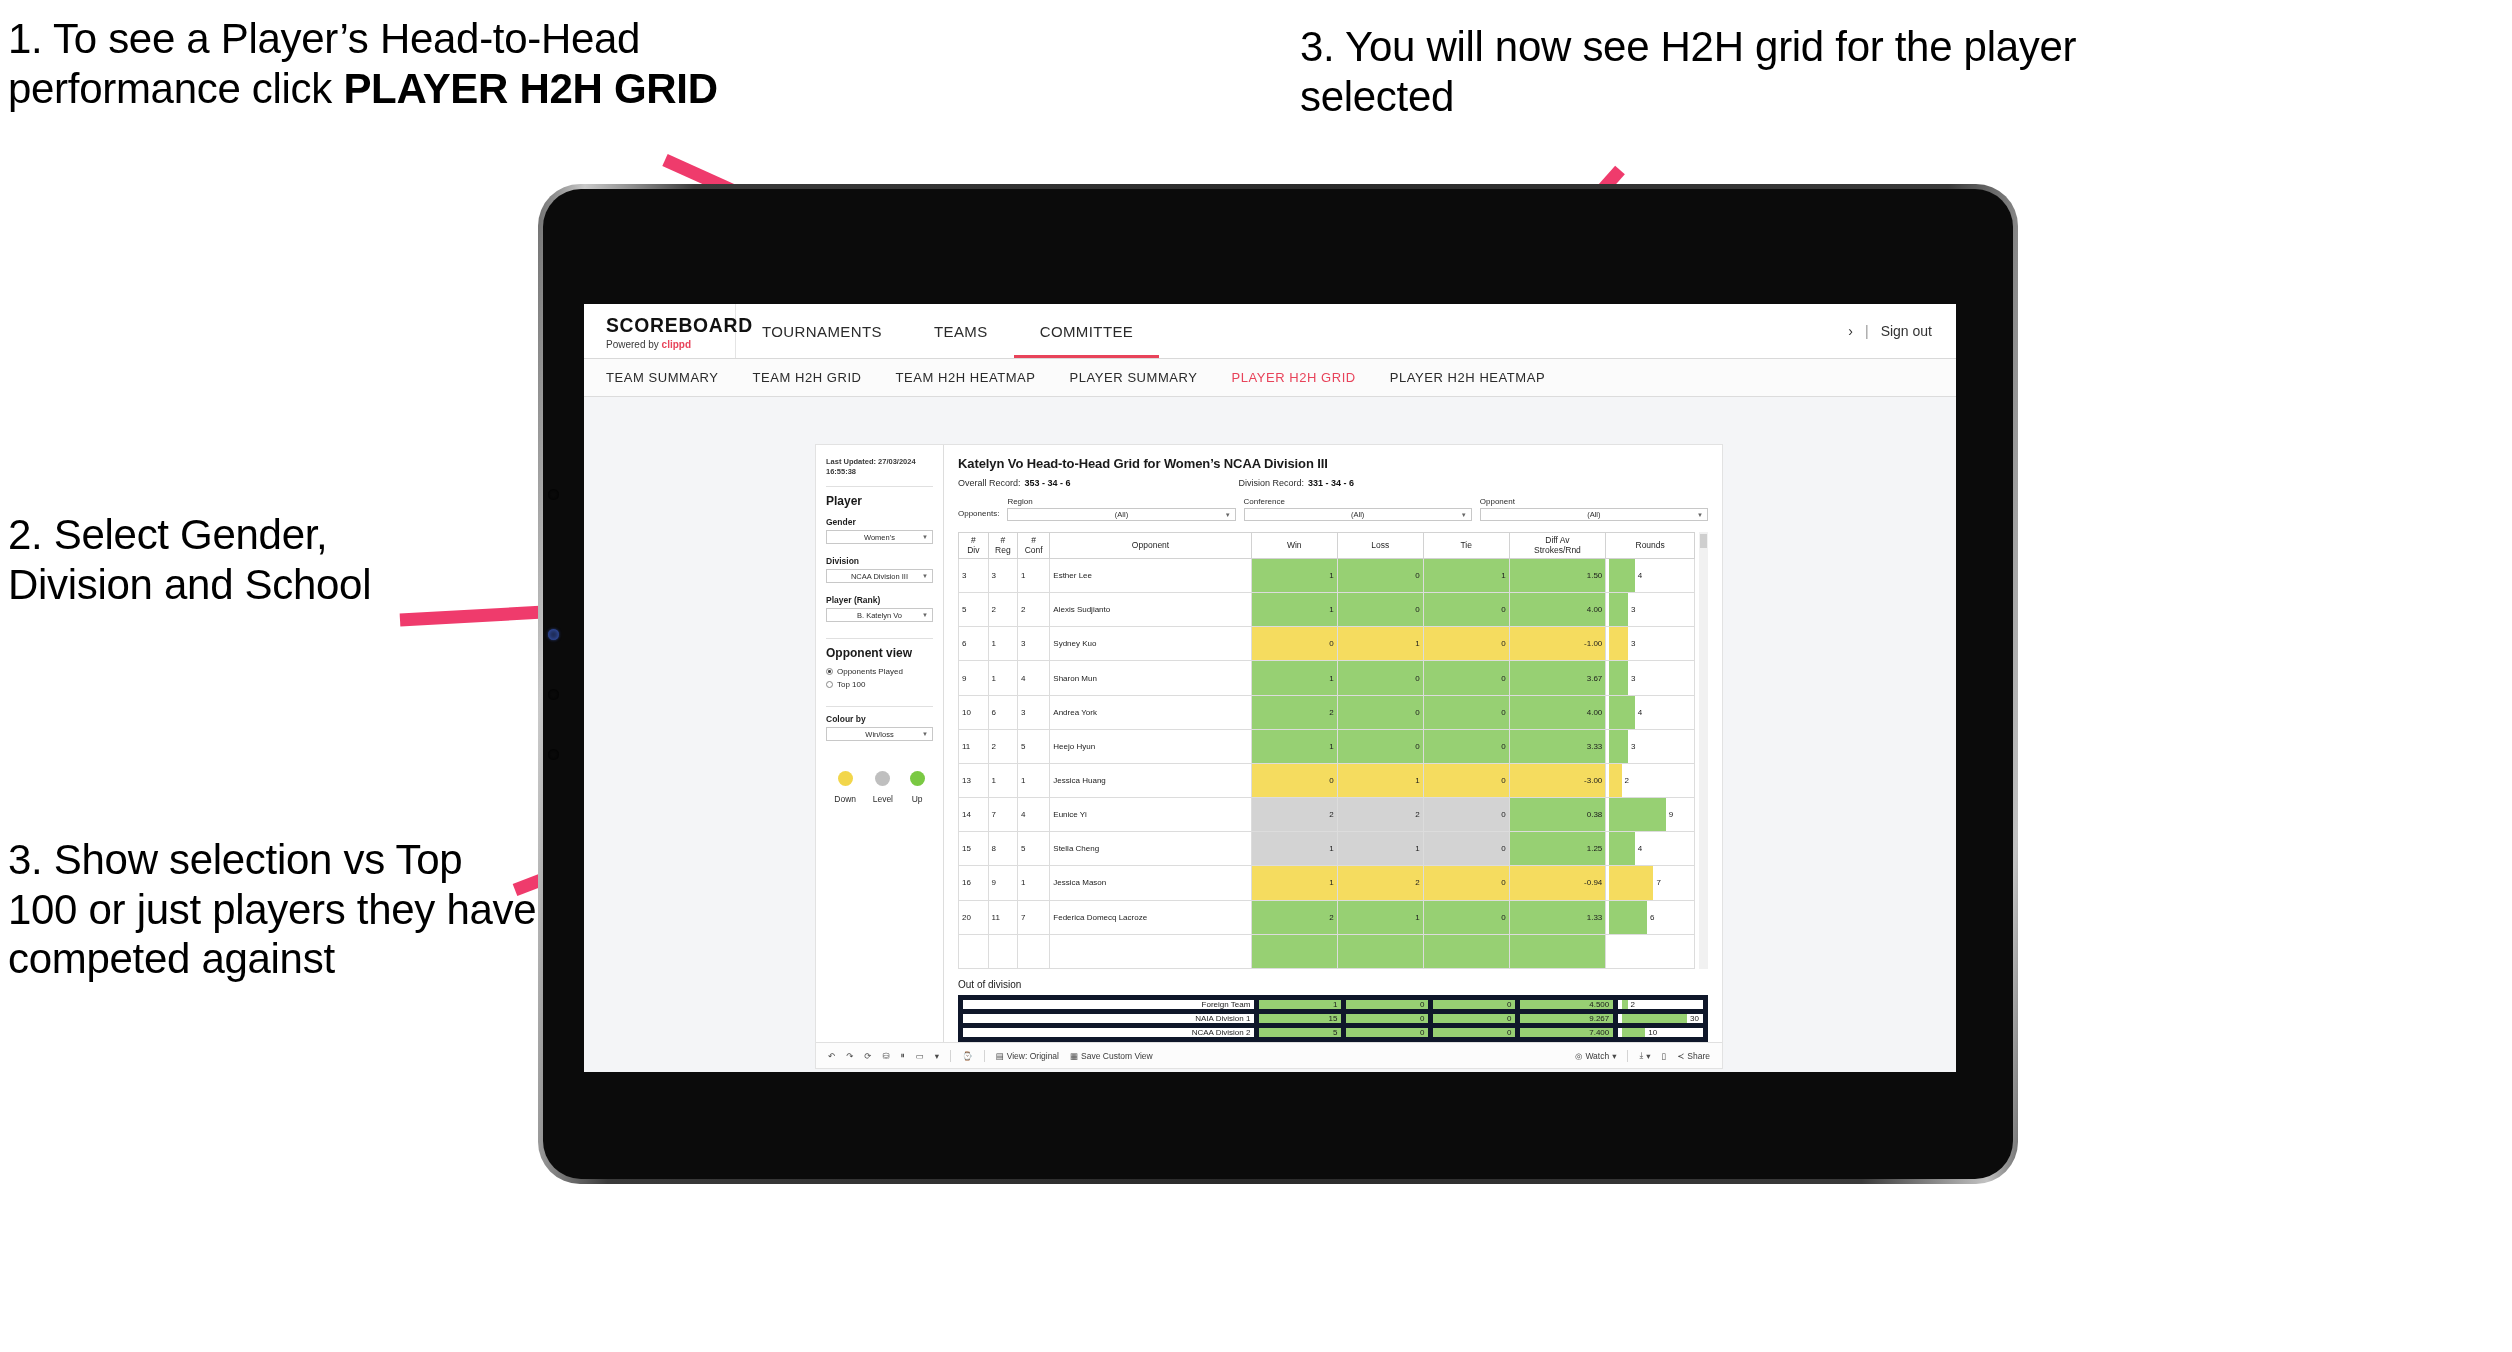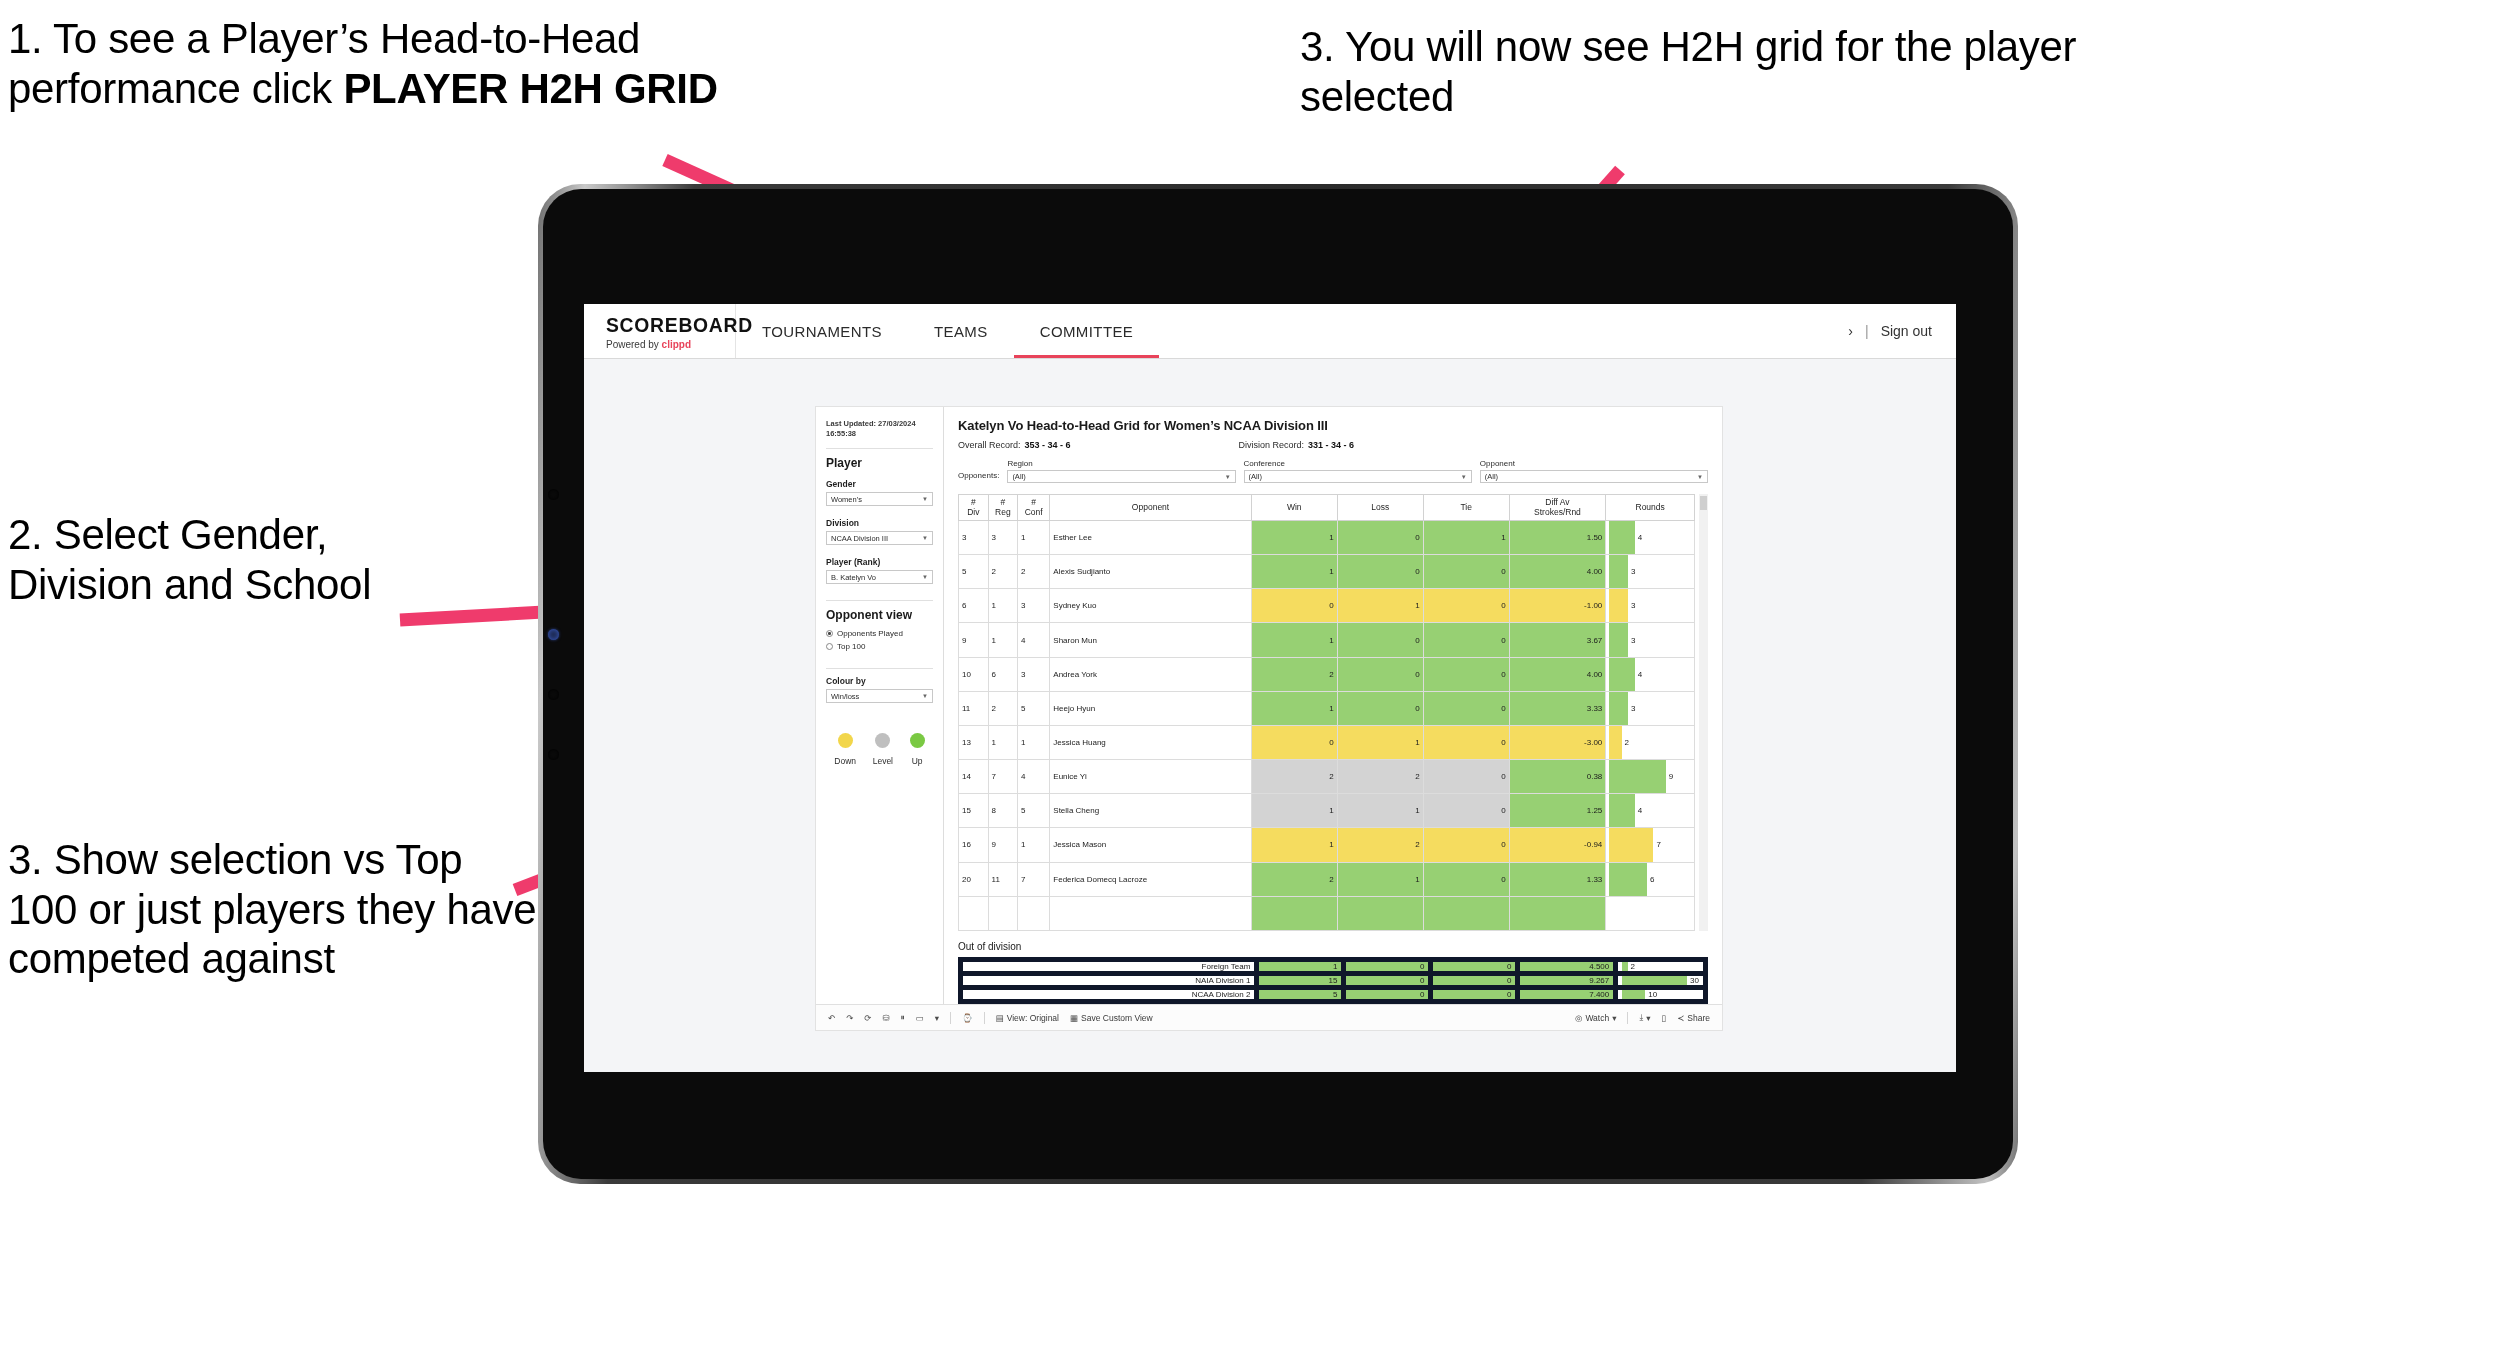--- a/index.html
+++ b/index.html
@@ -168,20 +168,21 @@
   .fld-label.sp { margin-top: 12px; }
   .select {
     height: 14px;
     border: 1px solid #c8c8c8;
     background: #fff;
     display: flex; align-items: center;
     padding: 0 4px;
     font-size: 7.5px;
     color: #2b2b2b;
     position: relative;
+    justify-content: center;
   }
   .select .caret {
     position: absolute; right: 4px;
     font-size: 6px; color: #666;
     line-height: 1;
   }
   .radio-row { display: flex; align-items: center; gap: 4px; margin-top: 4px; font-size: 8px; color: #2b2b2b; }
   .radio {
     width: 7px; height: 7px; border-radius: 50%;
     border: 1px solid #888; background: #fff;
@@ -324,20 +325,28 @@
         <div class="topnav-item">TOURNAMENTS</div>
         <div class="topnav-item">TEAMS</div>
         <div class="topnav-item active">COMMITTEE</div>
         <div id="topbar-right">
           <span>›</span>
           <span class="sep">|</span>
           <span>Sign out</span>
         </div>
       </div>
 
+      <div id="subnav">
+        <div class="subnav-item">TEAM SUMMARY</div>
+        <div class="subnav-item">TEAM H2H GRID</div>
+        <div class="subnav-item">TEAM H2H HEATMAP</div>
+        <div class="subnav-item">PLAYER SUMMARY</div>
+        <div class="subnav-item active">PLAYER H2H GRID</div>
+        <div class="subnav-item">PLAYER H2H HEATMAP</div>
+      </div>
 
       <div id="workspace">
         <div id="viz">
           <div id="viz-body">
 
             <div id="panel">
               <div id="last-updated">Last Updated: 27/03/2024 16:55:38</div>
               <div class="panel-rule"></div>
               <div class="panel-h">Player</div>
 

